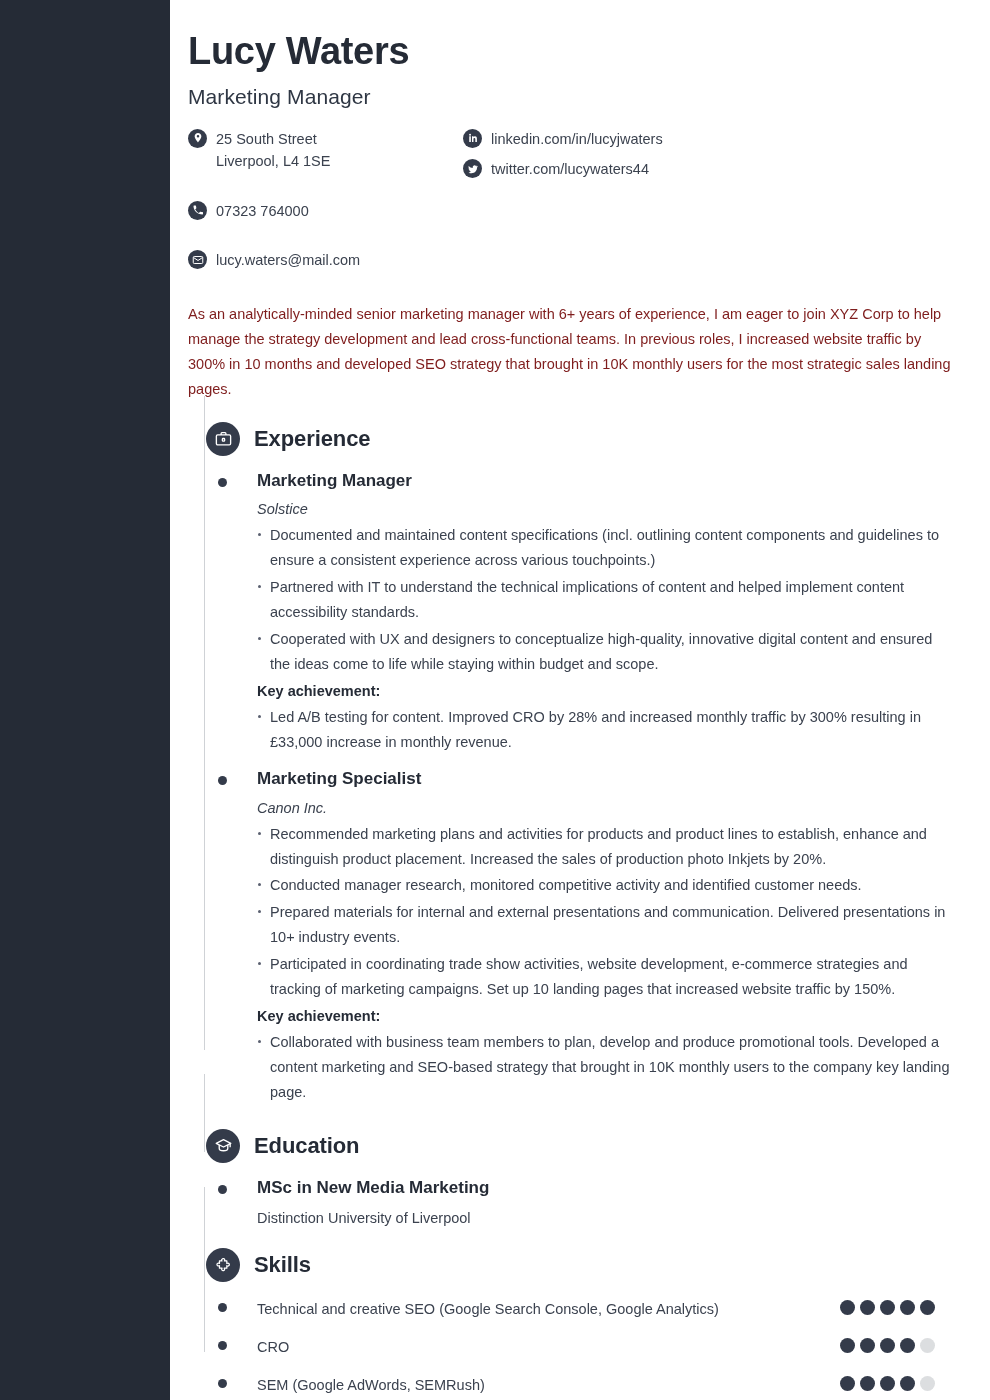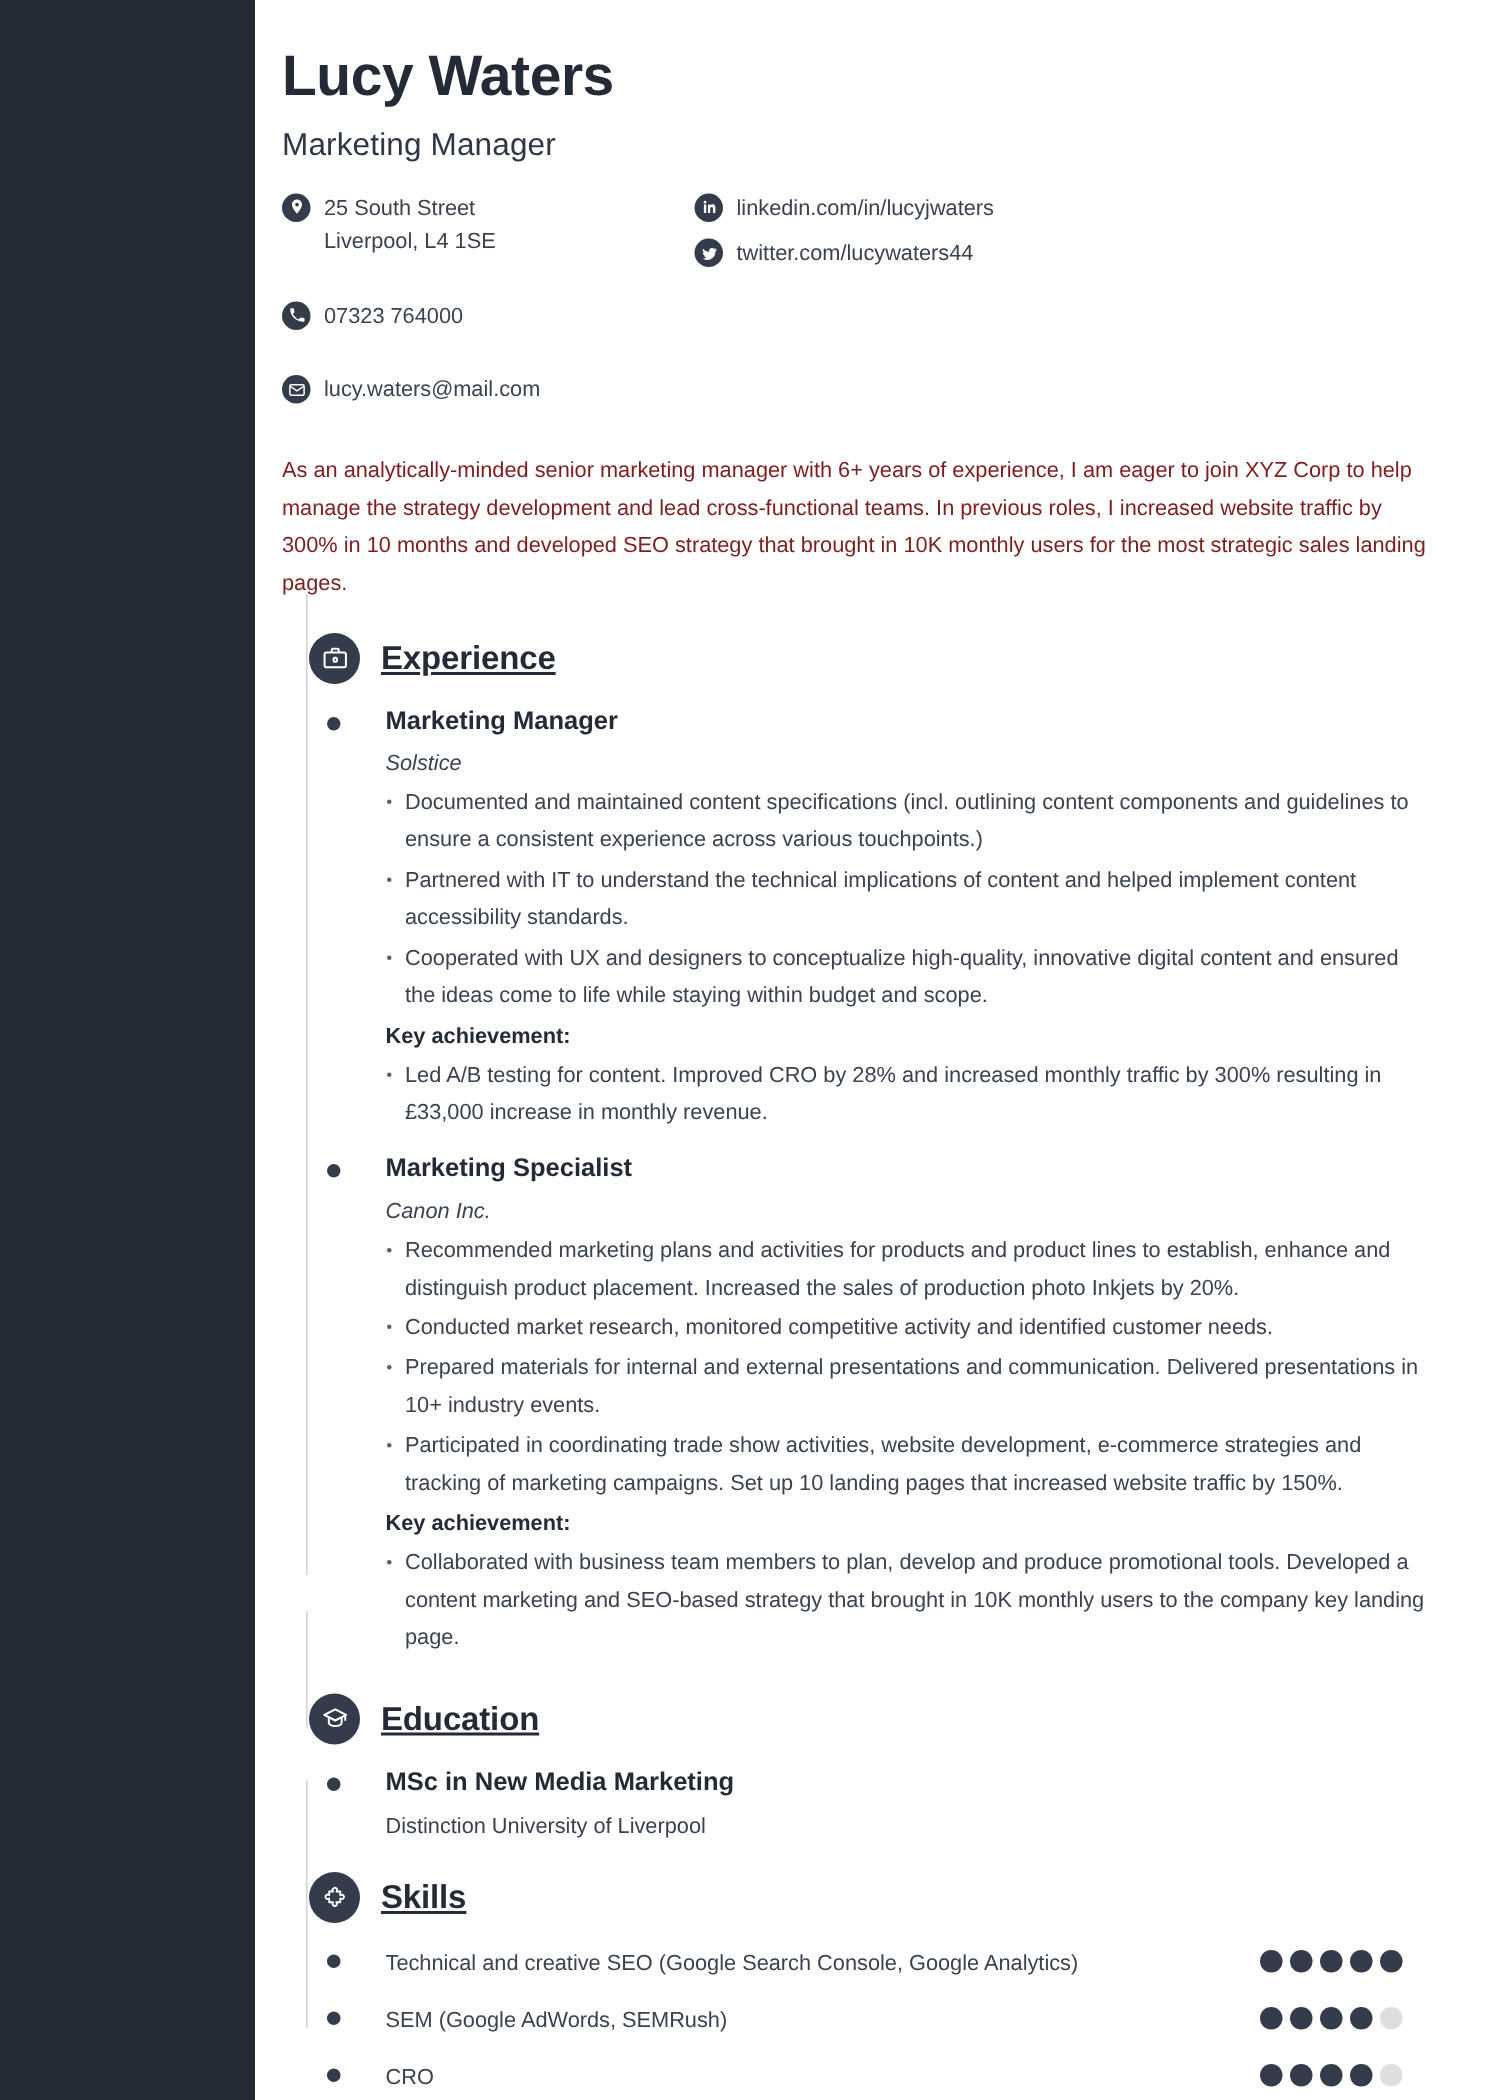--- a/index.html
+++ b/index.html
@@ -115,21 +115,20 @@
     flex: 0 0 34px;
     z-index: 2;
   }
   .sec-icon svg { width: 19px; height: 19px; display: block; }
   .sec-title {
     font-size: 22px;
     font-weight: bold;
     color: #252b36;
     margin-left: 14px;
     letter-spacing: -0.1px;
-    text-decoration: underline;
   }
 
   
   .timeline {
     position: absolute;
     left: 204px;
     width: 1px;
     background: #cfd2d6;
     z-index: 0;
   }
@@ -350,21 +349,21 @@
         <li>Led A/B testing for content. Improved CRO by 28% and increased monthly traffic by 300% resulting in £33,000 increase in monthly revenue.</li>
       </ul>
     </div>
 
     <div class="entry" style="margin-top:14px;">
       <span class="dot"></span>
       <div class="entry-title">Marketing Specialist</div>
       <div class="entry-org">Canon Inc.</div>
       <ul class="bullets">
         <li>Recommended marketing plans and activities for products and product lines to establish, enhance and distinguish product placement. Increased the sales of production photo Inkjets by 20%.</li>
-        <li>Conducted market research, monitored competitive activity and identified customer needs.</li>
+        <li>Conducted manager research, monitored competitive activity and identified customer needs.</li>
         <li>Prepared materials for internal and external presentations and communication. Delivered presentations in 10+ industry events.</li>
         <li>Participated in coordinating trade show activities, website development, e-commerce strategies and tracking of marketing campaigns. Set up 10 landing pages that increased website traffic by 150%.</li>
       </ul>
       <div class="key-ach">Key achievement:</div>
       <ul class="bullets">
         <li>Collaborated with business team members to plan, develop and produce promotional tools. Developed a content marketing and SEO-based strategy that brought in 10K monthly users to the company key landing page.</li>
       </ul>
     </div>
 
     <div class="section-head" style="margin-top:22px;">
@@ -400,44 +399,44 @@
           <span class="sdot on"></span>
           <span class="sdot on"></span>
           <span class="sdot on"></span>
           <span class="sdot on"></span>
           <span class="sdot on"></span>
         </span>
     </div>
 
     <div class="skill-row">
       <span class="dot"></span>
+      <span class="skill-name">CRO</span>
+      <span class="skill-dots">
+          <span class="sdot on"></span>
+          <span class="sdot on"></span>
+          <span class="sdot on"></span>
+          <span class="sdot on"></span>
+          <span class="sdot"></span>
+        </span>
+    </div>
+
+    <div class="skill-row">
+      <span class="dot"></span>
       <span class="skill-name">SEM (Google AdWords, SEMRush)</span>
       <span class="skill-dots">
           <span class="sdot on"></span>
           <span class="sdot on"></span>
           <span class="sdot on"></span>
           <span class="sdot on"></span>
           <span class="sdot"></span>
         </span>
     </div>
 
     <div class="skill-row">
       <span class="dot"></span>
-      <span class="skill-name">CRO</span>
-      <span class="skill-dots">
-          <span class="sdot on"></span>
-          <span class="sdot on"></span>
-          <span class="sdot on"></span>
-          <span class="sdot on"></span>
-          <span class="sdot"></span>
-        </span>
-    </div>
-
-    <div class="skill-row">
-      <span class="dot"></span>
       <span class="skill-name">A/B Testing (VWO)</span>
       <span class="skill-dots">
           <span class="sdot on"></span>
           <span class="sdot on"></span>
           <span class="sdot on"></span>
           <span class="sdot on"></span>
           <span class="sdot on"></span>
         </span>
     </div>
 

